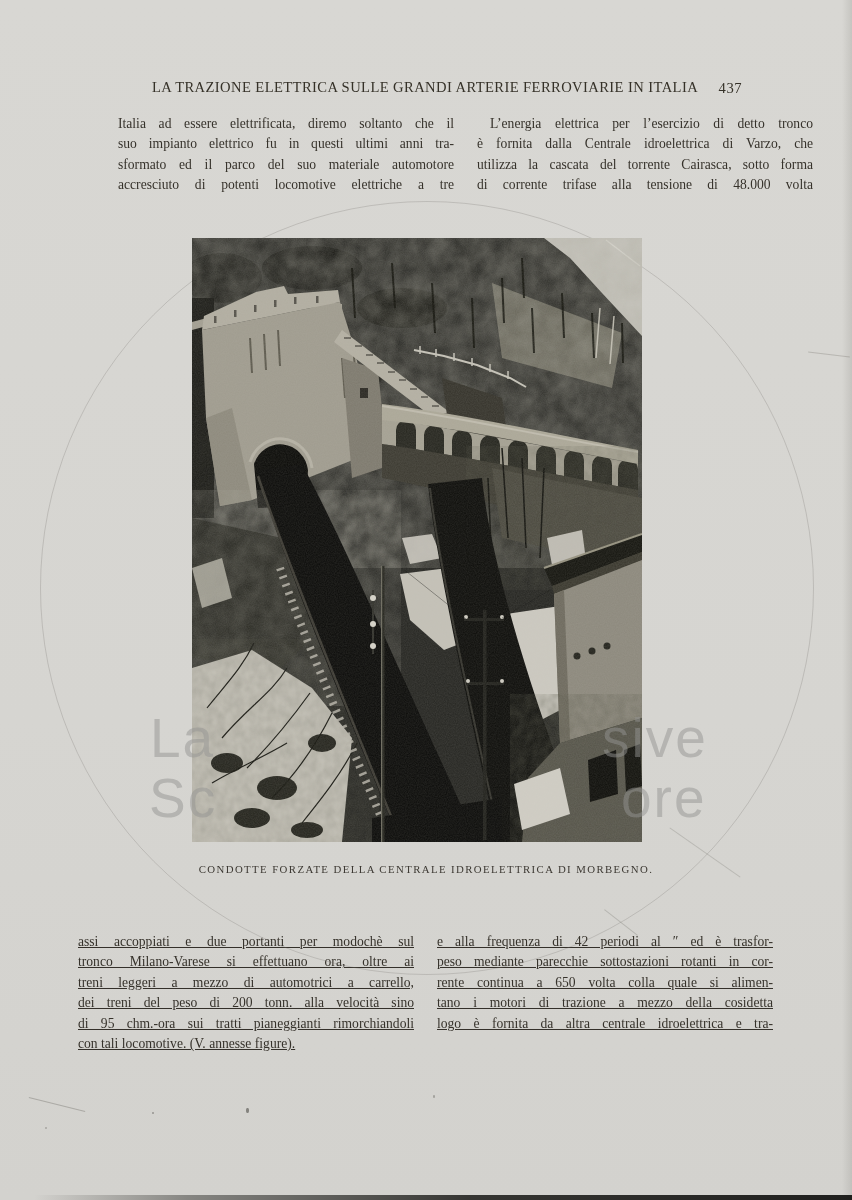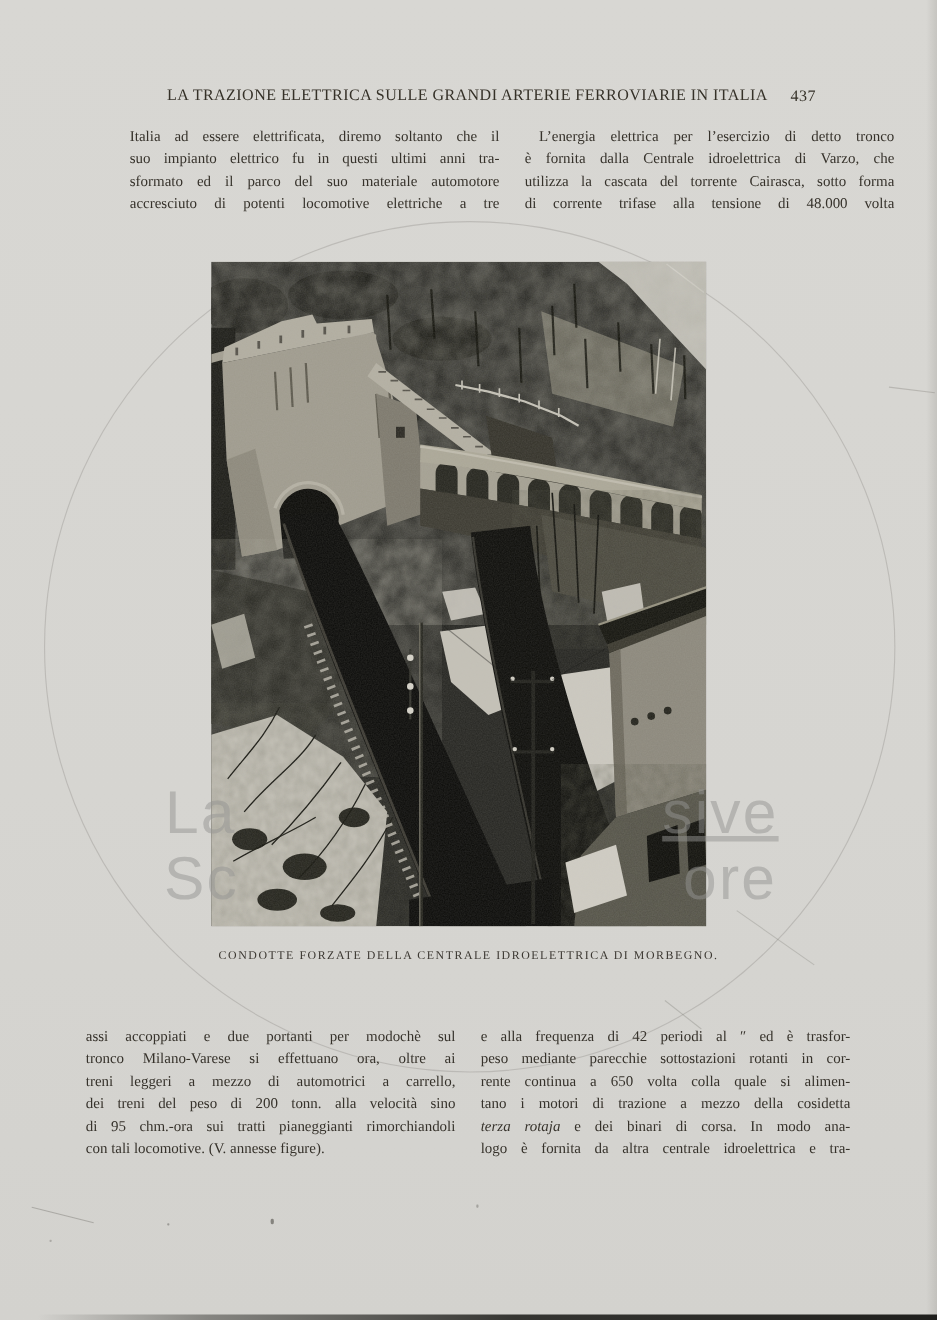--- a/index.html
+++ b/index.html
@@ -6,38 +6,38 @@
   .page{position:relative;width:852px;height:1200px;overflow:hidden;
         background:linear-gradient(180deg,#d8d7d3 0%,#d6d5d1 60%,#d3d2ce 100%);
         font-family:"Liberation Serif",serif;color:var(--ink,#34302a);}
   
   .running-head{position:absolute;top:79px;left:80px;width:690px;text-align:center;
         font-size:14.6px;letter-spacing:0.4px;white-space:nowrap;color:#353128;}
   .rh-page{position:absolute;right:28px;top:1px;letter-spacing:0.5px;margin-left:20px;}
   
   .cols{position:absolute;left:78px;width:695px;display:flex;gap:23px;}
   .cols.top{top:114px;margin-left:40px;}
-  .cols.bottom{top:932px;}
+  .cols.bottom{top:932px;text-decoration:underline;}
   .col{flex:0 0 336px;width:336px;font-size:13.6px;line-height:20.4px;color:#36322b;}
   .tline{text-align:justify;text-align-last:justify;}
   .tline.flush{text-align-last:left;}
   .tline.indent{text-indent:13px;}
   .tline i{font-style:italic;}
   
   figure.plate{position:absolute;left:192px;top:238px;margin:0;z-index:2;}
   figure.plate svg{display:block;}
   .caption{position:absolute;top:863px;left:0;width:852px;text-align:center;
         font-size:10.8px;letter-spacing:1.4px;color:#3c3832;}
   
   .circle-wm{position:absolute;left:40px;top:201px;width:772px;height:772px;
         border:1.5px solid rgba(110,109,104,0.25);border-radius:50%;z-index:1;}
   .wm{position:absolute;z-index:3;font-family:"Liberation Sans",sans-serif;
         font-size:55px;line-height:1;letter-spacing:2px;color:rgba(148,148,145,0.5);}
   .wm.f1{left:133px;top:711px;margin-left:17px;}
-  .wm.f2{left:602px;top:711px;text-decoration:underline;}
+  .wm.f2{left:602px;top:711px;}
   .wm.f3{left:149px;top:771px;}
   .wm.f4{left:621px;top:771px;}
   
   .edge-right{position:absolute;right:0;top:0;width:10px;height:100%;z-index:4;
         background:linear-gradient(270deg,rgba(125,123,117,0.20),rgba(125,123,117,0));}
   .bottom-bar{position:absolute;left:0;bottom:0;width:852px;height:5px;z-index:4;
         background:linear-gradient(90deg,rgba(40,40,36,0) 4%,rgba(40,40,36,0.45) 22%,
         rgba(26,26,23,0.85) 55%,rgba(22,22,20,0.95) 100%);}
   .scratch{position:absolute;background:rgba(96,94,88,0.35);z-index:4;}
   .s1{left:28px;top:1104px;width:58px;height:1px;transform:rotate(14deg);}
@@ -305,21 +305,20 @@
       <div class="tline">treni leggeri a mezzo di automotrici a carrello,</div>
       <div class="tline">dei treni del peso di 200 tonn. alla velocità sino</div>
       <div class="tline">di 95 chm.-ora sui tratti pianeggianti rimorchiandoli</div>
       <div class="tline flush">con tali locomotive. (V. annesse figure).</div>
     </div>
     <div class="col">
       <div class="tline">e alla frequenza di 42 periodi al ″ ed è trasfor-</div>
       <div class="tline">peso mediante parecchie sottostazioni rotanti in cor-</div>
       <div class="tline">rente continua a 650 volta colla quale si alimen-</div>
       <div class="tline">tano i motori di trazione a mezzo della cosidetta</div>
-      <div class="tline"><i>terza rotaja</i> <span>e dei binari di corsa. In modo ana-</span></div>
       <div class="tline">logo è fornita da altra centrale idroelettrica e tra-</div>
     </div>
   </section>
 
   <span class="wm f1">La</span>
   <span class="wm f2">sive</span>
   <span class="wm f3">Sc</span>
   <span class="wm f4">ore</span>
 
   <div class="edge-right"></div>

